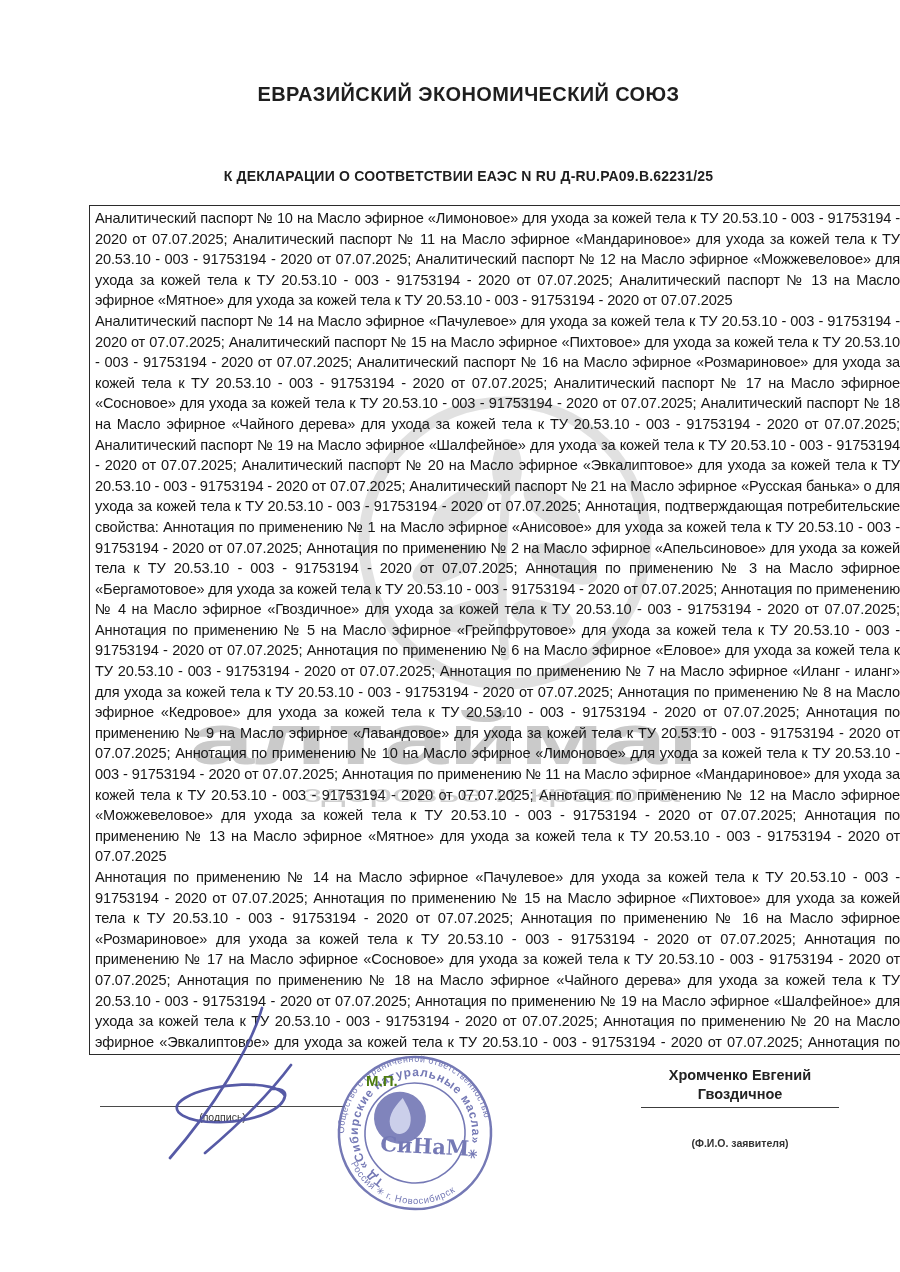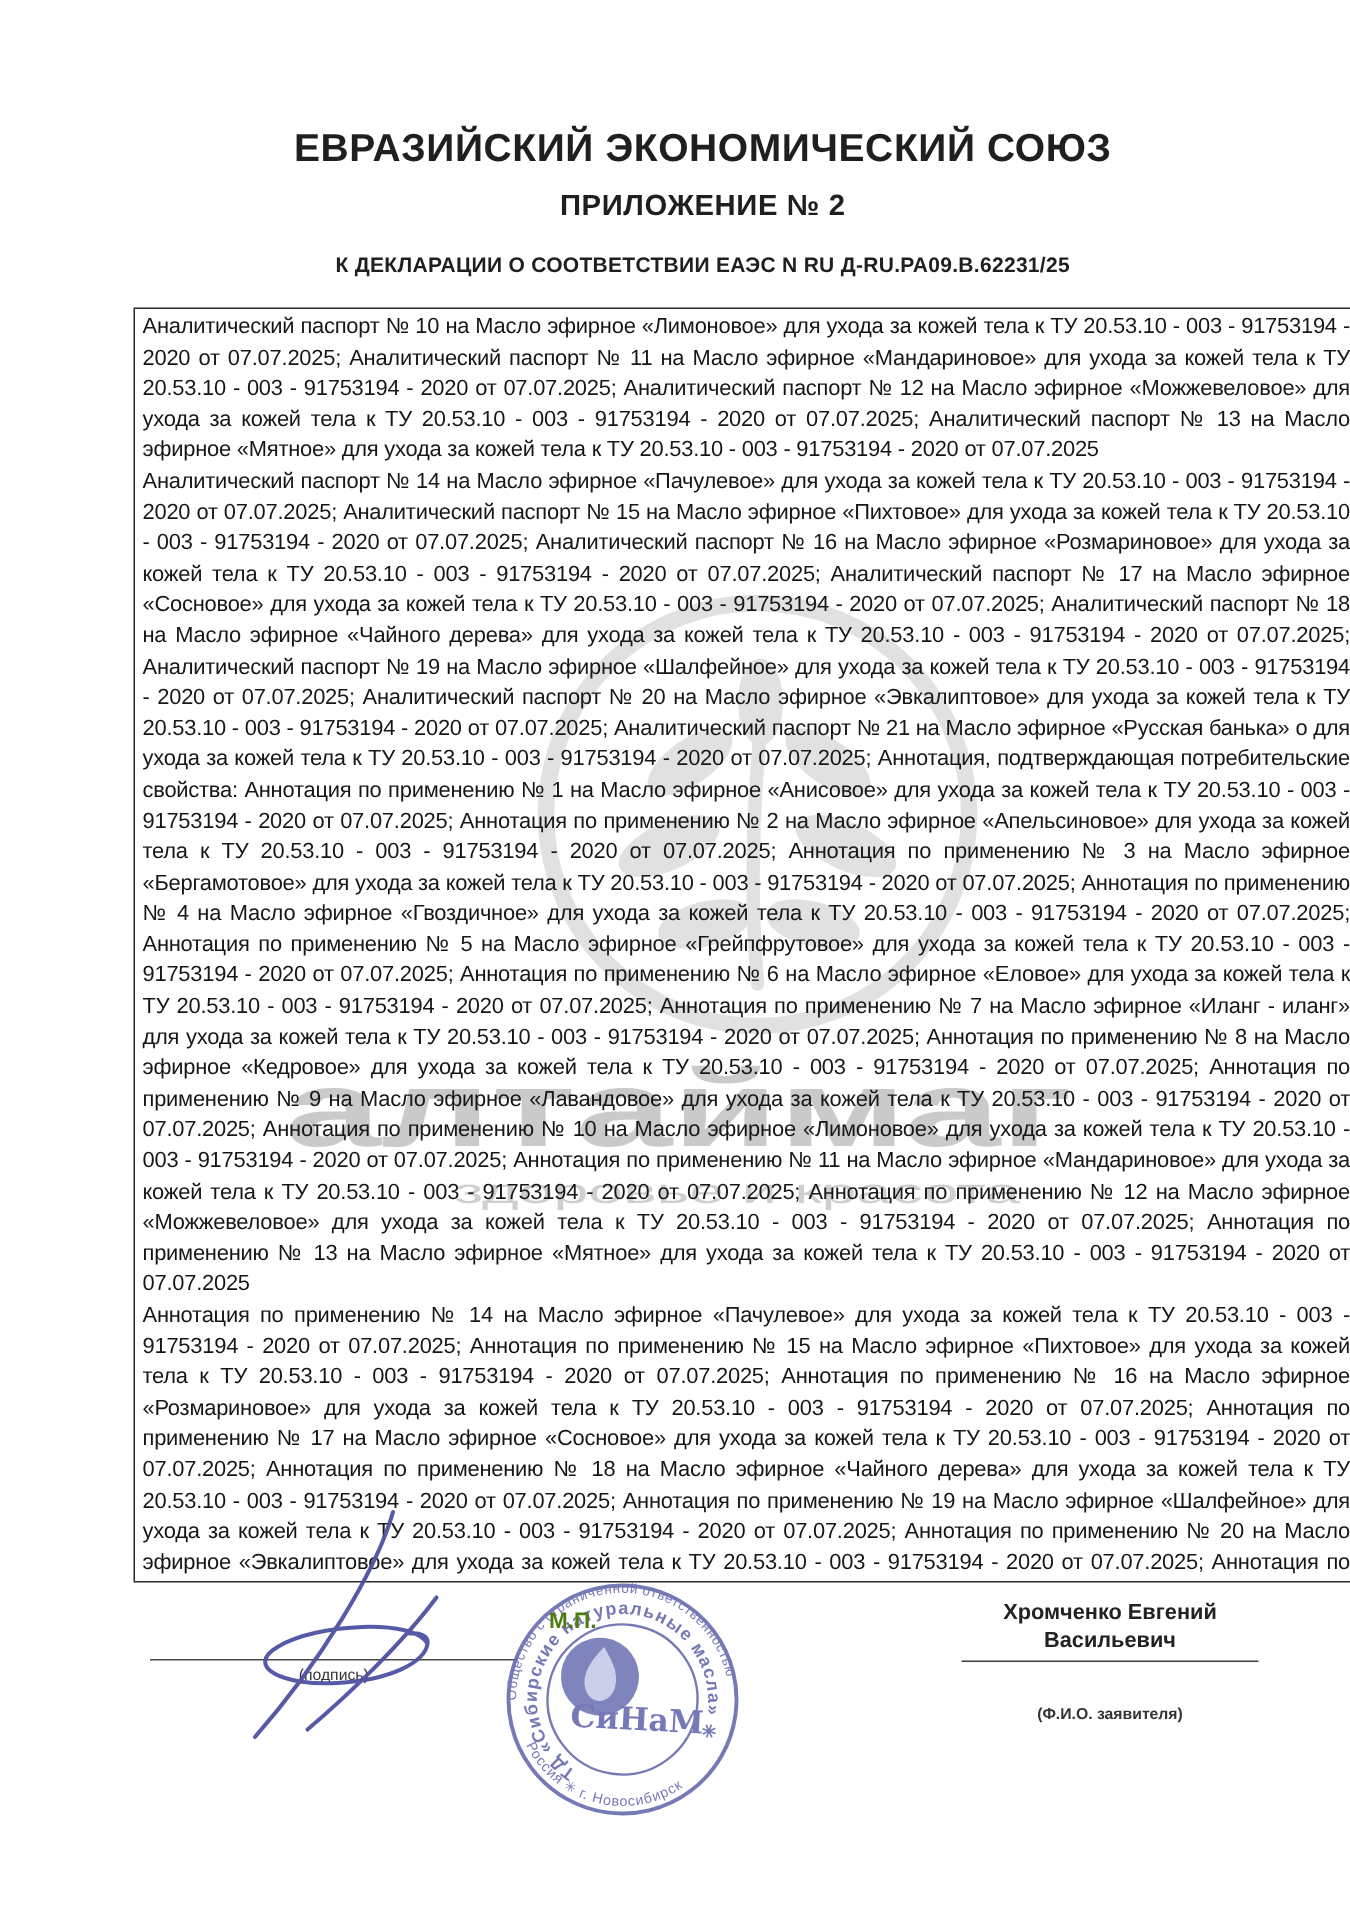--- a/index.html
+++ b/index.html
@@ -3,21 +3,21 @@
 <meta charset="utf-8">
 <style>
   html,body{margin:0;padding:0;background:#e8e8e8;}
   .page{
     position:relative;width:900px;height:1272px;margin:0 auto;
     background:#ffffff;overflow:hidden;
     font-family:"Liberation Sans", sans-serif;color:#1a1a1a;
   }
   
   .hdr{position:absolute;left:100px;width:737px;text-align:center;font-weight:bold;color:#1f1f1f;}
-  .hdr.l1{top:83px;font-size:26px;letter-spacing:.4px;}
+  .hdr.l1{top:83px;font-size:20px;letter-spacing:.4px;}
   .hdr.l2{top:126px;font-size:19.5px;letter-spacing:.4px;}
   .hdr.l3{top:168px;font-size:14px;letter-spacing:.2px;}
   
   .wm{position:absolute;z-index:1;}
   .wm-logo{left:350px;top:388px;opacity:.26;}
   .wm-words{left:120px;top:688px;}
   
   .docbox{
     position:absolute;z-index:2;left:89px;top:205px;width:818px;height:850px;
     border:1.6px solid #2b2b2b;box-sizing:border-box;
@@ -55,21 +55,20 @@
       <ellipse cx="192" cy="228" rx="32" ry="15" stroke="none" transform="rotate(14 192 228)"></ellipse>
     </g>
   </svg>
 
   <svg class="wm wm-words" width="700" height="125" viewBox="0 0 700 125" aria-hidden="true">
     <text x="70" y="76" font-family="Liberation Sans, sans-serif" font-size="72" font-weight="bold" textLength="525" lengthAdjust="spacingAndGlyphs" opacity="0.5" fill="#969696">алтаймаг</text>
     <text x="183" y="114" font-family="Liberation Sans, sans-serif" font-size="23" textLength="377" lengthAdjust="spacingAndGlyphs" opacity="0.45" fill="#969696">здоровье и красота</text>
   </svg>
 
   <div class="hdr l1">ЕВРАЗИЙСКИЙ ЭКОНОМИЧЕСКИЙ СОЮЗ</div>
-  <div class="hdr l2">ПРИЛОЖЕНИЕ № 2</div>
   <div class="hdr l3">К ДЕКЛАРАЦИИ О СООТВЕТСТВИИ ЕАЭС N RU Д-RU.РА09.В.62231/25</div>
 
   <div class="docbox">
     <p>Аналитический паспорт № 10 на Масло эфирное «Лимоновое» для ухода за кожей тела к ТУ 20.53.10 - 003 - 91753194 - 2020 от 07.07.2025; Аналитический паспорт № 11 на Масло эфирное «Мандариновое» для ухода за кожей тела к ТУ 20.53.10 - 003 - 91753194 - 2020 от 07.07.2025; Аналитический паспорт № 12 на Масло эфирное «Можжевеловое» для ухода за кожей тела к ТУ 20.53.10 - 003 - 91753194 - 2020 от 07.07.2025; Аналитический паспорт № 13 на Масло эфирное «Мятное» для ухода за кожей тела к ТУ 20.53.10 - 003 - 91753194 - 2020 от 07.07.2025</p>
     <p>Аналитический паспорт № 14 на Масло эфирное «Пачулевое» для ухода за кожей тела к ТУ 20.53.10 - 003 - 91753194 - 2020 от 07.07.2025; Аналитический паспорт № 15 на Масло эфирное «Пихтовое» для ухода за кожей тела к ТУ 20.53.10 - 003 - 91753194 - 2020 от 07.07.2025; Аналитический паспорт № 16 на Масло эфирное «Розмариновое» для ухода за кожей тела к ТУ 20.53.10 - 003 - 91753194 - 2020 от 07.07.2025; Аналитический паспорт № 17 на Масло эфирное «Сосновое» для ухода за кожей тела к ТУ 20.53.10 - 003 - 91753194 - 2020 от 07.07.2025; Аналитический паспорт № 18 на Масло эфирное «Чайного дерева» для ухода за кожей тела к ТУ 20.53.10 - 003 - 91753194 - 2020 от 07.07.2025; Аналитический паспорт № 19 на Масло эфирное «Шалфейное» для ухода за кожей тела к ТУ 20.53.10 - 003 - 91753194 - 2020 от 07.07.2025; Аналитический паспорт № 20 на Масло эфирное «Эвкалиптовое» для ухода за кожей тела к ТУ 20.53.10 - 003 - 91753194 - 2020 от 07.07.2025; Аналитический паспорт № 21 на Масло эфирное «Русская банька» о для ухода за кожей тела к ТУ 20.53.10 - 003 - 91753194 - 2020 от 07.07.2025; Аннотация, подтверждающая потребительские свойства: Аннотация по применению № 1 на Масло эфирное «Анисовое» для ухода за кожей тела к ТУ 20.53.10 - 003 - 91753194 - 2020 от 07.07.2025; Аннотация по применению № 2 на Масло эфирное «Апельсиновое» для ухода за кожей тела к ТУ 20.53.10 - 003 - 91753194 - 2020 от 07.07.2025; Аннотация по применению № 3 на Масло эфирное «Бергамотовое» для ухода за кожей тела к ТУ 20.53.10 - 003 - 91753194 - 2020 от 07.07.2025; Аннотация по применению № 4 на Масло эфирное «Гвоздичное» для ухода за кожей тела к ТУ 20.53.10 - 003 - 91753194 - 2020 от 07.07.2025; Аннотация по применению № 5 на Масло эфирное «Грейпфрутовое» для ухода за кожей тела к ТУ 20.53.10 - 003 - 91753194 - 2020 от 07.07.2025; Аннотация по применению № 6 на Масло эфирное «Еловое» для ухода за кожей тела к ТУ 20.53.10 - 003 - 91753194 - 2020 от 07.07.2025; Аннотация по применению № 7 на Масло эфирное «Иланг - иланг» для ухода за кожей тела к ТУ 20.53.10 - 003 - 91753194 - 2020 от 07.07.2025; Аннотация по применению № 8 на Масло эфирное «Кедровое» для ухода за кожей тела к ТУ 20.53.10 - 003 - 91753194 - 2020 от 07.07.2025; Аннотация по применению № 9 на Масло эфирное «Лавандовое» для ухода за кожей тела к ТУ 20.53.10 - 003 - 91753194 - 2020 от 07.07.2025; Аннотация по применению № 10 на Масло эфирное «Лимоновое» для ухода за кожей тела к ТУ 20.53.10 - 003 - 91753194 - 2020 от 07.07.2025; Аннотация по применению № 11 на Масло эфирное «Мандариновое» для ухода за кожей тела к ТУ 20.53.10 - 003 - 91753194 - 2020 от 07.07.2025; Аннотация по применению № 12 на Масло эфирное «Можжевеловое» для ухода за кожей тела к ТУ 20.53.10 - 003 - 91753194 - 2020 от 07.07.2025; Аннотация по применению № 13 на Масло эфирное «Мятное» для ухода за кожей тела к ТУ 20.53.10 - 003 - 91753194 - 2020 от 07.07.2025</p>
     <p>Аннотация по применению № 14 на Масло эфирное «Пачулевое» для ухода за кожей тела к ТУ 20.53.10 - 003 - 91753194 - 2020 от 07.07.2025; Аннотация по применению № 15 на Масло эфирное «Пихтовое» для ухода за кожей тела к ТУ 20.53.10 - 003 - 91753194 - 2020 от 07.07.2025; Аннотация по применению № 16 на Масло эфирное «Розмариновое» для ухода за кожей тела к ТУ 20.53.10 - 003 - 91753194 - 2020 от 07.07.2025; Аннотация по применению № 17 на Масло эфирное «Сосновое» для ухода за кожей тела к ТУ 20.53.10 - 003 - 91753194 - 2020 от 07.07.2025; Аннотация по применению № 18 на Масло эфирное «Чайного дерева» для ухода за кожей тела к ТУ 20.53.10 - 003 - 91753194 - 2020 от 07.07.2025; Аннотация по применению № 19 на Масло эфирное «Шалфейное» для ухода за кожей тела к ТУ 20.53.10 - 003 - 91753194 - 2020 от 07.07.2025; Аннотация по применению № 20 на Масло эфирное «Эвкалиптовое» для ухода за кожей тела к ТУ 20.53.10 - 003 - 91753194 - 2020 от 07.07.2025; Аннотация по применению № 21 на Масло эфирное «Русская банька» о для ухода за кожей тела к ТУ 20.53.10 - 003 - 91753194 - 2020 от 07.07.2025; Образец маркировки потребительской тары, подтверждающий соответствие требованиям пункта 9 статьи 5 ТР ТС 009/2011: образец маркировки масло эфирное «Анисовое» для ухода за кожей тела ТУ 20.53.10 - 003 - 91753194 - 2020 от 17.09.2025;</p>
   </div>
 
   <div class="sig-line">
     <span class="sig-caption">(подпись)</span>
@@ -105,18 +104,18 @@
     <g transform="rotate(-5 95 97)">
       <text x="52" y="104" font-family="DejaVu Serif, serif" font-size="21" font-weight="bold" fill="#6166ab">СиНаМ</text>
     </g>
     <circle cx="68" cy="72" r="26" fill="#6166ab" opacity="0.92"></circle>
     <path d="M 68,52 C 59,64 55,75 61,84 C 67,92 78,88 79,77 C 80,67 74,60 68,52 Z" fill="#d4d7f0" opacity="0.85"></path>
   </svg>
 
   <div class="fio">
     <div class="fio-name">
       <div>Хромченко Евгений</div>
-      <div>Васильевич</div>
+      <div>Гвоздичное</div>
     </div>
     <div class="fio-caption">(Ф.И.О. заявителя)</div>
   </div>
 
 </div>
 
 </body></html>

